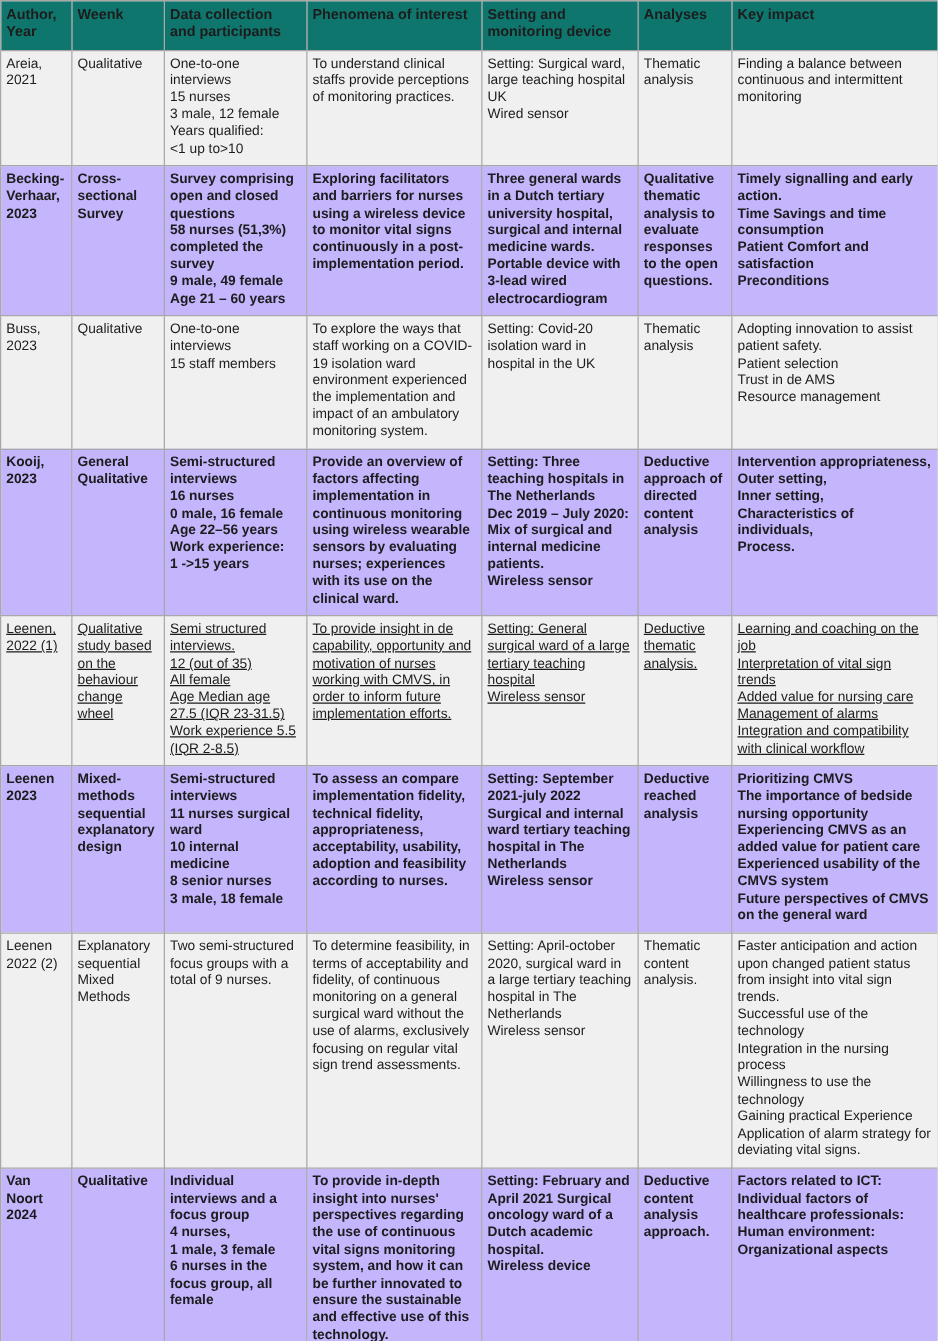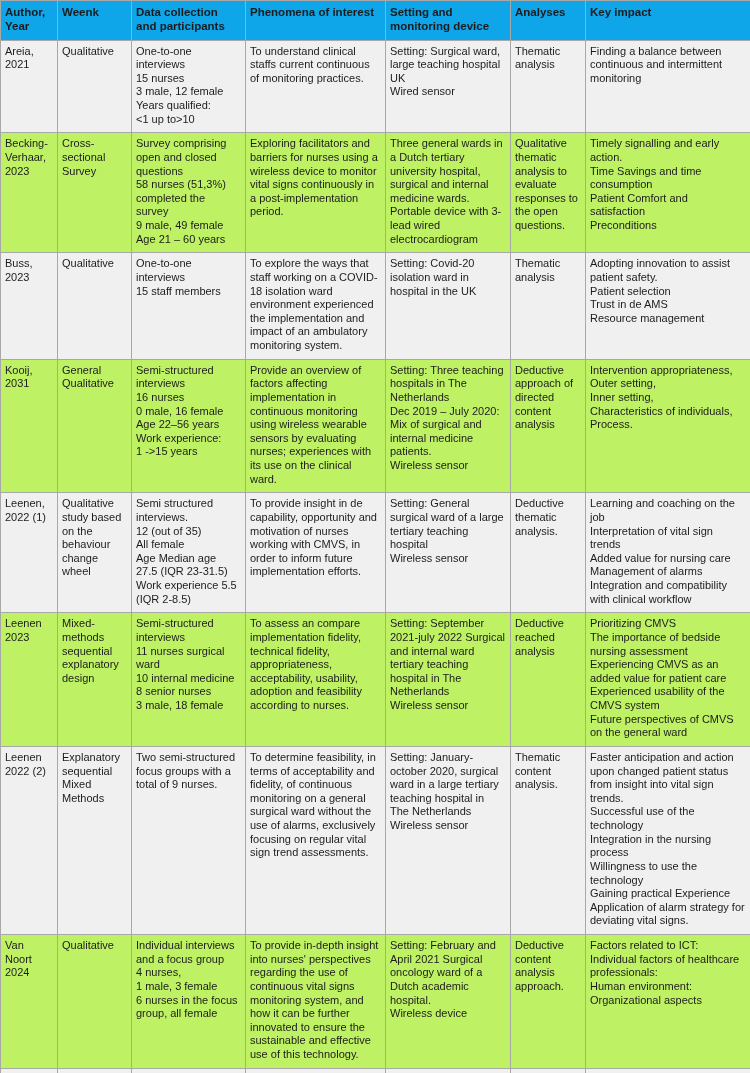--- a/index.html
+++ b/index.html
@@ -23,31 +23,31 @@
     padding: 4px 5px 6px 4px;
     font-size: 11px;
     line-height: 1.24;
     white-space: pre-line;
     overflow-wrap: break-word;
     font-weight: normal;
   }
   thead th {
     font-weight: bold;
     font-size: 11.5px;
-    background: #0ea5e9;
+    background: #0f766e;
     height: 22px;
   }
   tbody tr.alt td { background: #f0f0f0; margin-top: 42px; }
-  tbody tr.plain td { background: #bef264; }
+  tbody tr.plain td { background: #c4b5fd; font-weight: bold; }
   
   tbody tr:nth-child(1) { height: 73px; }
   tbody tr:nth-child(2) { height: 114px; }
   tbody tr:nth-child(3) { height: 102px; border-radius: 18px; }
   tbody tr:nth-child(4) { height: 115px; }
-  tbody tr:nth-child(5) { height: 115px; }
+  tbody tr:nth-child(5) { height: 115px; text-decoration: underline; }
   tbody tr:nth-child(6) { height: 128px; }
   tbody tr:nth-child(7) { height: 157px; }
   tbody tr:nth-child(8) { height: 129px; }
   tbody tr:nth-child(9) { height: 86px; }
 </style>
 </head>
 <body>
 
 <div class="page">
 
@@ -75,21 +75,21 @@
     <tbody>
       <tr class="alt">
         <td>Areia,
 2021</td>
         <td>Qualitative</td>
         <td>One-to-one interviews
 15 nurses
 3 male, 12 female
 Years qualified:
 &lt;1 up to&gt;10</td>
-        <td>To understand clinical staffs current continuous of monitoring practices.</td>
+        <td>To understand clinical staffs provide perceptions of monitoring practices.</td>
         <td>Setting: Surgical ward, large teaching hospital UK
 Wired sensor</td>
         <td>Thematic analysis</td>
         <td>Finding a balance between continuous and intermittent monitoring</td>
       </tr>
       <tr class="plain">
         <td>Becking-Verhaar, 2023</td>
         <td>Cross-sectional Survey</td>
         <td>Survey comprising open and closed questions
 58 nurses (51,3%) completed the survey
@@ -103,31 +103,31 @@
 Time Savings and time consumption
 Patient Comfort and satisfaction
 Preconditions</td>
       </tr>
       <tr class="alt">
         <td>Buss,
 2023</td>
         <td>Qualitative</td>
         <td>One-to-one interviews
 15 staff members</td>
-        <td>To explore the ways that staff working on a COVID-18 isolation ward environment experienced the implementation and impact of an ambulatory monitoring system.</td>
+        <td>To explore the ways that staff working on a COVID-19 isolation ward environment experienced the implementation and impact of an ambulatory monitoring system.</td>
         <td>Setting: Covid-20 isolation ward in hospital in the UK</td>
         <td>Thematic analysis</td>
         <td>Adopting innovation to assist patient safety.
 Patient selection
 Trust in de AMS
 Resource management</td>
       </tr>
       <tr class="plain">
         <td>Kooij,
-2031</td>
+2023</td>
         <td>General Qualitative</td>
         <td>Semi-structured interviews
 16 nurses
 0 male, 16 female
 Age 22–56 years
 Work experience:
 1 -&gt;15 years</td>
         <td>Provide an overview of factors affecting implementation in continuous monitoring using wireless wearable sensors by evaluating nurses; experiences with its use on the clinical ward.</td>
         <td>Setting: Three teaching hospitals in The Netherlands
 Dec 2019 – July 2020: Mix of surgical and internal medicine patients.
@@ -165,32 +165,32 @@
         <td>Semi-structured interviews
 11 nurses surgical ward
 10 internal medicine
 8 senior nurses
 3 male, 18 female</td>
         <td>To assess an compare implementation fidelity, technical fidelity, appropriateness, acceptability, usability, adoption and feasibility according to nurses.</td>
         <td>Setting: September 2021-july 2022 Surgical and internal ward tertiary teaching hospital in The Netherlands
 Wireless sensor</td>
         <td>Deductive reached analysis</td>
         <td>Prioritizing CMVS
-The importance of bedside nursing assessment
+The importance of bedside nursing opportunity
 Experiencing CMVS as an added value for patient care
 Experienced usability of the CMVS system
 Future perspectives of CMVS on the general ward</td>
       </tr>
       <tr class="alt">
         <td>Leenen
 2022 (2)</td>
         <td>Explanatory sequential Mixed Methods</td>
         <td>Two semi-structured focus groups with a total of 9 nurses.</td>
         <td>To determine feasibility, in terms of acceptability and fidelity, of continuous monitoring on a general surgical ward without the use of alarms, exclusively focusing on regular vital sign trend assessments.</td>
-        <td>Setting: January-october 2020, surgical ward in a large tertiary teaching hospital in The Netherlands
+        <td>Setting: April-october 2020, surgical ward in a large tertiary teaching hospital in The Netherlands
 Wireless sensor</td>
         <td>Thematic content analysis.</td>
         <td>Faster anticipation and action upon changed patient status from insight into vital sign trends.
 Successful use of the technology
 Integration in the nursing process
 Willingness to use the technology
 Gaining practical Experience
 Application of alarm strategy for deviating vital signs.</td>
       </tr>
       <tr class="plain">

